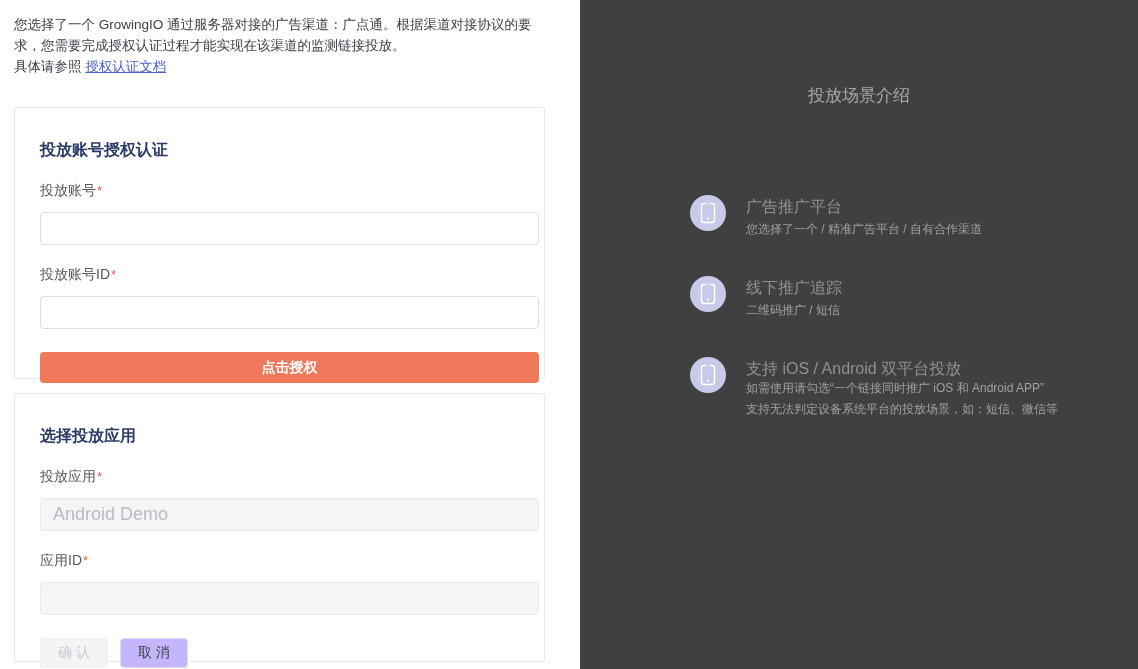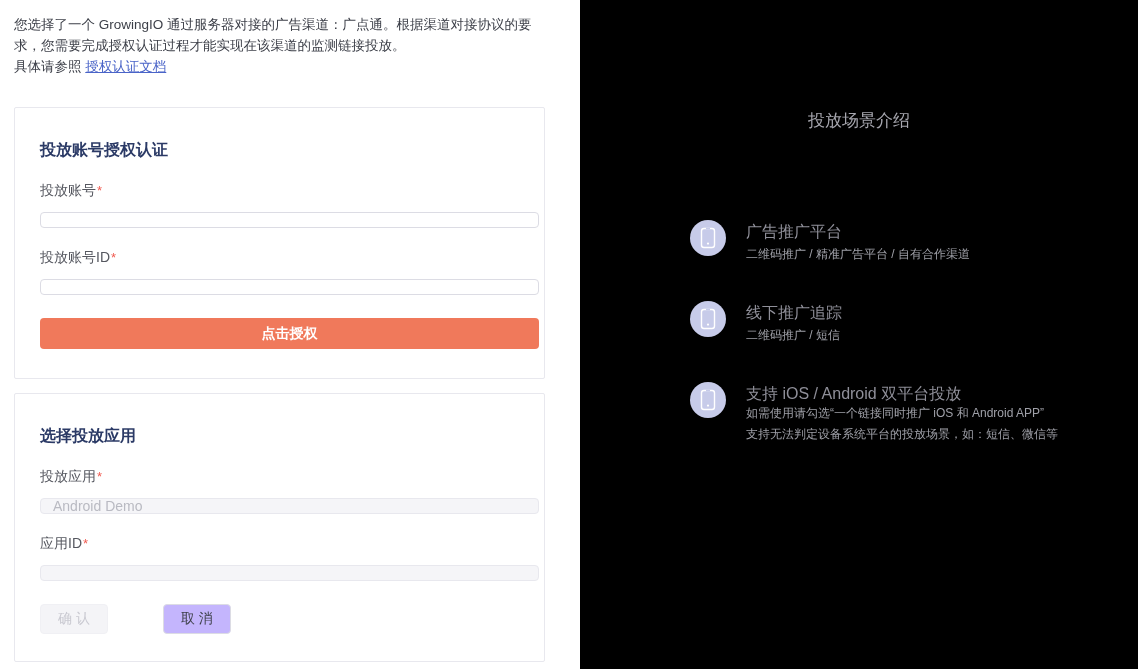--- a/index.html
+++ b/index.html
@@ -50,26 +50,26 @@
     margin-top: 21px;
   }
   .required-mark {
     color: #f05a50;
     font-size: 13px;
     margin-left: 1px;
   }
   .text-input {
     display: block;
     width: 499px;
-    height: 16px;
+    height: 33px;
     margin-top: 12px;
     border: 1px solid #dcdce4;
     border-radius: 4px;
     background: #ffffff;
-    font-size: 14px;
+    font-size: 18px;
     color: #3c3f48;
     padding: 0 12px;
     outline: none;
     font-family: "Liberation Sans", "DejaVu Sans", sans-serif;
   }
   .text-input.disabled {
     background: #f5f5f8;
     border-color: #e8e8ee;
     color: #b9bac2;
   }
@@ -80,21 +80,21 @@
     margin-top: 23px;
     background: #f0795b;
     border: none;
     border-radius: 4px;
     color: #ffffff;
     font-size: 14px;
     font-weight: bold;
     cursor: pointer;
     font-family: "Liberation Sans", "DejaVu Sans", sans-serif;
   }
-  .btn-row { margin-top: 23px; display: flex; gap: 43px; }
+  .btn-row { margin-top: 23px; display: flex; }
   .btn {
     height: 30px;
     padding: 0 17px;
     border-radius: 4px;
     font-size: 14px;
     cursor: pointer;
     font-family: "Liberation Sans", "DejaVu Sans", sans-serif;
   }
   .btn-confirm {
     background: #f4f4f7;
@@ -105,22 +105,22 @@
   .btn-cancel {
     background: #c4b5fd;
     border: 1px solid #dcdce4;
     color: #3c3f48;
     margin-left: 12px;
   }
 
   
   .right-col {
     flex: 1;
-    background: #000000;
-    padding-top: 109px;
+    background: #404040;
+    padding-top: 84px;
   }
   .scenes-title {
     text-align: center;
     font-size: 17px;
     color: #a6a6ae;
   }
   .scenes-list {
     margin: 88px 0 0 110px;
   }
   .scene-item {
@@ -196,21 +196,21 @@
 
     <div class="scene-item">
       <svg class="scene-icon" viewBox="0 0 36 36">
         <circle cx="18" cy="18" r="18" fill="#c7cbe9"></circle>
         <rect x="11.5" y="8.5" width="13" height="19" rx="2.5" fill="none" stroke="#ffffff" stroke-width="1.4"></rect>
         <line x1="16" y1="8.5" x2="20" y2="8.5" stroke="#c7cbe9" stroke-width="1.6"></line>
         <circle cx="18" cy="23.6" r="1.1" fill="#ffffff"></circle>
       </svg>
       <div class="scene-text">
         <div class="scene-title">广告推广平台</div>
-        <div class="scene-sub">二维码推广 / 精准广告平台 / 自有合作渠道</div>
+        <div class="scene-sub">您选择了一个 / 精准广告平台 / 自有合作渠道</div>
       </div>
     </div>
 
     <div class="scene-item">
       <svg class="scene-icon" viewBox="0 0 36 36">
         <circle cx="18" cy="18" r="18" fill="#c7cbe9"></circle>
         <rect x="11.5" y="8.5" width="13" height="19" rx="2.5" fill="none" stroke="#ffffff" stroke-width="1.4"></rect>
         <line x1="16" y1="8.5" x2="20" y2="8.5" stroke="#c7cbe9" stroke-width="1.6"></line>
         <circle cx="18" cy="23.6" r="1.1" fill="#ffffff"></circle>
       </svg>

